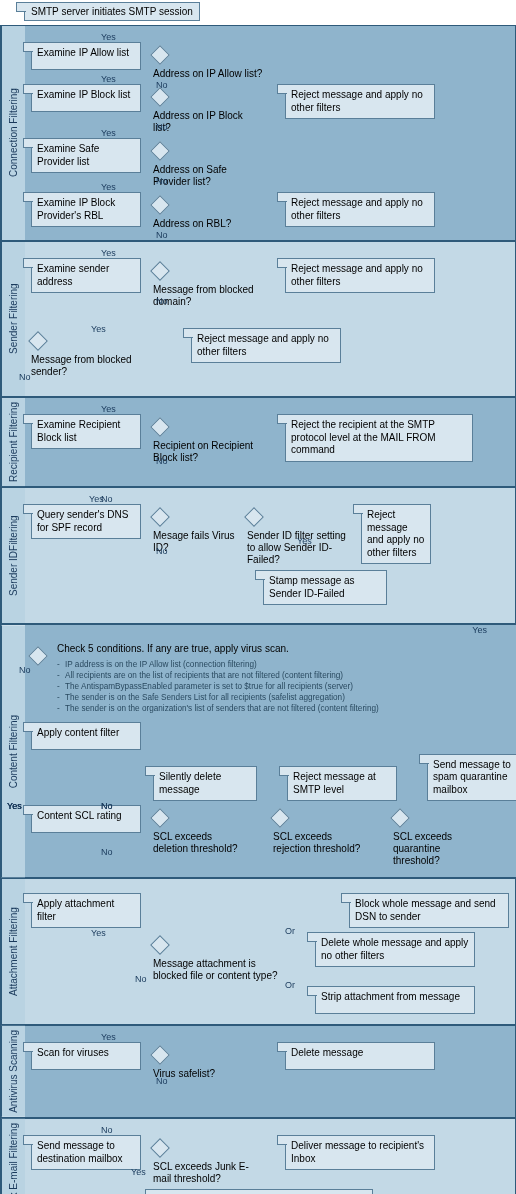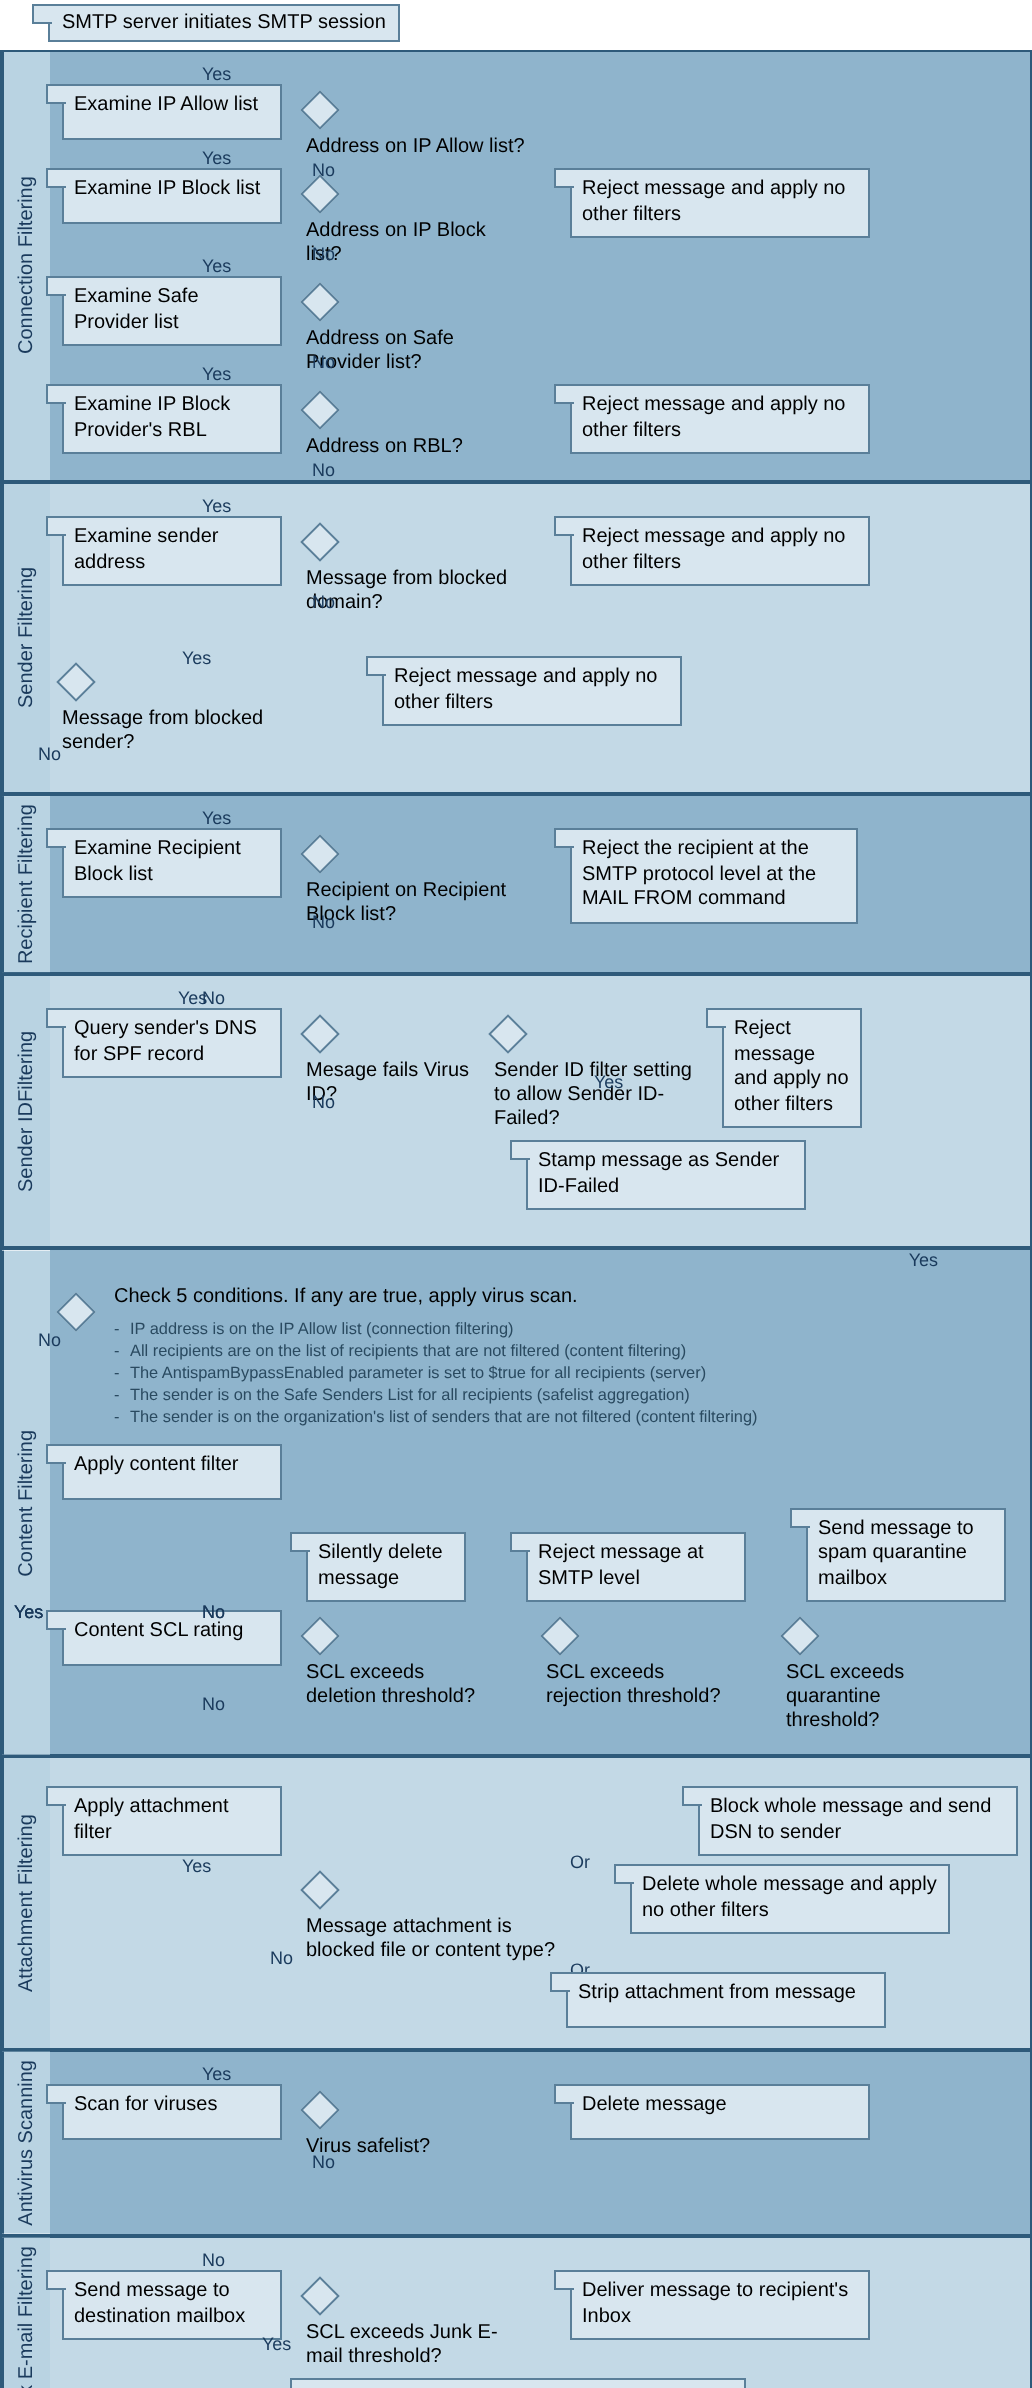--- a/index.html
+++ b/index.html
@@ -5,21 +5,21 @@
 *{box-sizing:border-box;margin:0;padding:0;font-family:Verdana,Arial,sans-serif;font-size:10px}
 body{background:#fff;width:516px}
 .section{border:1px solid #2e5a7a;margin-bottom:0;position:relative;display:flex}
 .vlabel{background:#b9d3e2;border-right:1px solid #2e5a7a;width:24px;display:flex;align-items:center;justify-content:center;writing-mode:vertical-rl;transform:rotate(180deg);font-size:10px;color:#1a3a5c;padding:4px 0}
 .content{background:#8fb4cc;flex:1;padding:6px;position:relative}
 .light .content{background:#c3d9e6}
 .row{display:flex;align-items:flex-start;margin-bottom:4px;position:relative}
 .box{background:#d8e6ef;border:1px solid #5a7f99;padding:4px 5px;position:relative;min-height:28px;line-height:1.25}
 .box.w1{width:110px}
 .box.w3{width:150px}
-.box.w4{width:144px}
+.box.w4{width:188px}
 .tab{position:absolute;top:-1px;left:-9px;width:10px;height:10px;background:#d8e6ef;border:1px solid #5a7f99;border-right:none}
 .diamond{width:14px;height:14px;background:#d8e6ef;border:1px solid #5a7f99;transform:rotate(45deg);margin:6px 0 0 0}
 .dwrap{display:flex;flex-direction:column;align-items:flex-start;width:110px;margin-left:12px}
 .dtext{margin-top:6px;font-size:10px;line-height:1.2}
 .ylabel{font-size:9px;color:#1a3a5c;position:absolute}
 .topbox{background:#d8e6ef;border:1px solid #5a7f99;padding:3px 6px;margin:0 0 0 24px;position:relative;display:inline-block}
 .topbox .tab{position:absolute;left:-9px;top:-1px}
 .outcome{margin-left:22px}
 .cond{background:transparent;padding:4px 6px;font-size:10px;line-height:1.25}
 .cond ul{margin:3px 0 0 0;padding:0;list-style:none}
@@ -135,21 +135,21 @@
       <div class="dwrap" style="width:100px;margin-left:4px">
           <div class="ylabel" style="top:-10px;left:70px">No</div>
           <div class="diamond"></div>
           <div class="dtext">Sender ID filter setting to allow Sender ID-Failed?</div>
         </div>
       <div class="box" style="width:70px;margin-left:14px"><span class="tab"></span><span>Reject message and apply no other filters</span></div>
       <div class="ylabel" style="left:125px;top:42px">No</div>
       <div class="ylabel" style="left:266px;top:32px">Yes</div>
     </div>
     <div class="row" style="margin-left:232px">
-      <div class="box" style="width:140px"><span class="tab"></span><span>Stamp message as Sender ID-Failed</span></div>
+      <div class="box" style="width:124px"><span class="tab"></span><span>Stamp message as Sender ID-Failed</span></div>
     </div>
     <div class="spacer"></div>
   </div>
 </div>
 
 <div class="section">
   <div class="vlabel">Content Filtering</div>
   <div class="content">
     <div class="row" style="margin-top:8px;align-items:flex-start">
       <div style="width:14px;margin-top:4px">
@@ -166,21 +166,21 @@
           <li>The sender is on the organization's list of senders that are not filtered (content filtering)</li>
         </ul>
       </div>
       <div class="ylabel" style="left:-12px;top:26px">No</div>
     </div>
     <div class="row">
       <div class="box w1"><span class="tab"></span><span>Apply content filter</span></div>
     </div>
     <div class="row" style="align-items:flex-end">
       <div style="width:110px"></div>
-      <div class="box" style="width:80px;margin-left:12px"><span class="tab"></span><span>Silently delete message</span></div>
+      <div class="box" style="width:104px;margin-left:12px"><span class="tab"></span><span>Silently delete message</span></div>
       <div class="box" style="width:110px;margin-left:30px"><span class="tab"></span><span>Reject message at SMTP level</span></div>
       <div class="box" style="width:100px;margin-left:30px"><span class="tab"></span><span>Send message to spam quarantine mailbox</span></div>
     </div>
     <div class="row">
       <div class="box w1"><span class="tab"></span><span>Content SCL rating</span></div>
       <div class="dwrap" style="width:90px">
           <div class="ylabel" style="top:-4px;left:-24px">Yes</div>
           <div class="diamond"></div>
           <div class="dtext">SCL exceeds deletion threshold?</div>
           <div class="ylabel" style="top:-4px;left:70px">No</div>
@@ -216,21 +216,21 @@
           <div class="diamond"></div>
           <div class="dtext">Message attachment is blocked file or content  type?</div>
         </div>
       <div class="ylabel" style="left:254px;top:-6px">Or</div>
       <div class="box" style="width:160px;margin-left:32px"><span class="tab"></span><span>Delete whole message and apply no other filters</span></div>
       <div class="ylabel" style="left:104px;top:42px">No</div>
     </div>
     <div class="row">
       <div style="width:252px"></div>
       <div class="ylabel" style="left:254px;top:-6px">Or</div>
-      <div class="box" style="width:160px;"><span class="tab"></span><span>Strip attachment from message</span></div>
+      <div class="box" style="width:160px;margin-left:32px"><span class="tab"></span><span>Strip attachment from message</span></div>
     </div>
   </div>
 </div>
 
 <div class="section">
   <div class="vlabel">Antivirus Scanning</div>
   <div class="content">
     <div class="row" style="margin-top:10px">
       <div class="box w1"><span class="tab"></span><span>Scan for viruses</span></div>
       <div class="dwrap">

